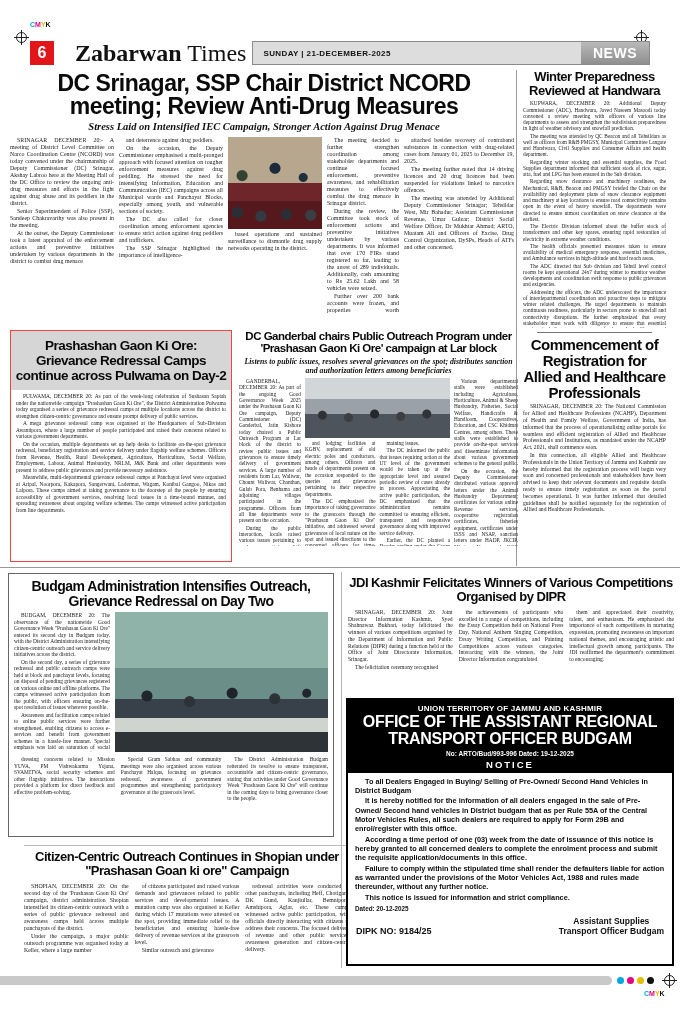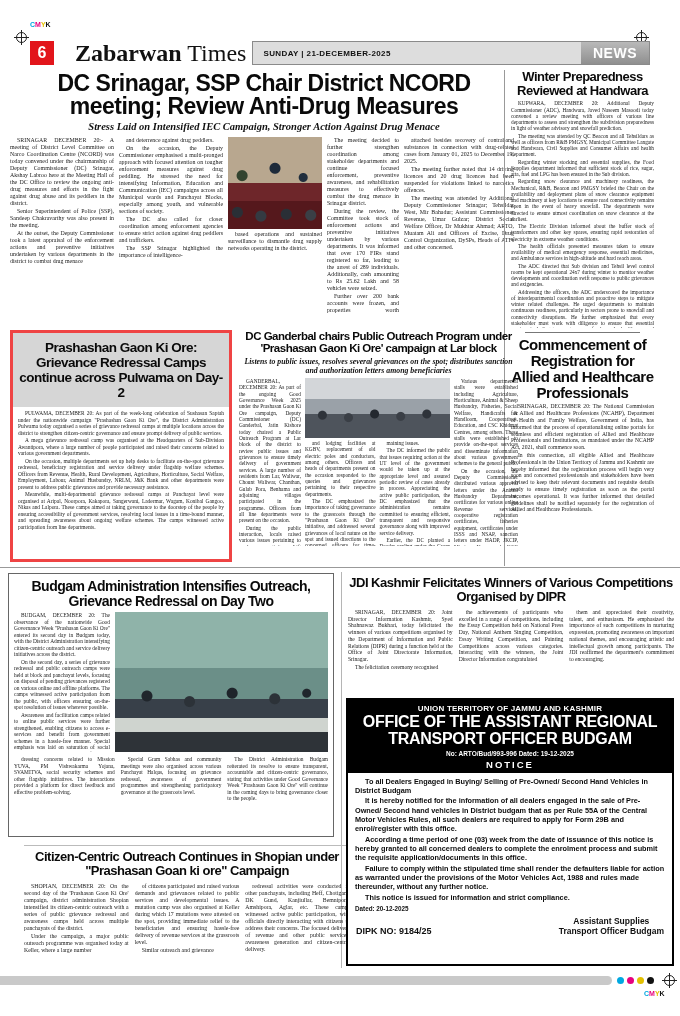--- a/index.html
+++ b/index.html
@@ -37,28 +37,28 @@
     background:
       radial-gradient(circle at 50% 34%, #1d2a3a 0 5px, transparent 6px),
       radial-gradient(circle at 15% 42%, #32432f 0 5px, transparent 6px),
       radial-gradient(circle at 80% 44%, #202e3d 0 4px, transparent 5px),
       radial-gradient(circle at 10% 82%, #2a2f36 0 5px, transparent 6px),
       radial-gradient(circle at 35% 86%, #343a42 0 5px, transparent 6px),
       radial-gradient(circle at 62% 84%, #2a2f36 0 5px, transparent 6px),
       radial-gradient(circle at 88% 85%, #3a3f46 0 5px, transparent 6px),
       linear-gradient(#b8a78f 0 50%, #6e262a 50% 70%, #55181c 70% 100%);}
   
-  .sidebar{position:absolute;left:504px;top:70px;width:150px;height:496px;border-left:1px solid #999;padding-left:6px;box-sizing:border-box;}
+  .sidebar{position:absolute;left:516px;top:70px;width:150px;height:496px;border-left:1px solid #999;padding-left:6px;box-sizing:border-box;}
   .winter-headline{font-size:13px;line-height:1.05;}
   .winter-body{margin-top:3px;height:228px;overflow:hidden;font-size:5.3px;line-height:1.18;}
   .side-rule{border:none;border-top:1px solid #777;margin:4px 14px;}
   .ncahp-headline{font-size:15px;line-height:1.05;}
   .ncahp-body{margin-top:3px;height:152px;overflow:hidden;font-size:5.6px;line-height:1.22;}
   
-  .pulwama{position:absolute;left:10px;top:330px;width:222px;height:232px;border:3px solid #ef4444;box-sizing:border-box;}
+  .pulwama{position:absolute;left:10px;top:330px;width:222px;height:232px;border:1px solid #ef4444;box-sizing:border-box;}
   .pulwama-head{background:#d6d6d6;padding:7px 4px;font-size:13.5px;line-height:1.12;}
   .pulwama-body{padding:3px 5px;font-size:5.4px;line-height:1.2;height:158px;overflow:hidden;}
   
   .ganderbal{position:absolute;left:239px;top:330px;width:279px;height:232px;}
   .ganderbal-headline{font-size:11.5px;line-height:1.08;}
   .ganderbal-sub{font:700 italic 7.8px "Liberation Serif",serif;text-align:center;margin-top:2px;}
   .ganderbal-body{margin-top:3px;height:168px;gap:4px;font-size:5.3px;line-height:1.2;}
   .gc1{width:62px}.gc4{width:64px}
   .gmid{width:145px;display:flex;flex-direction:column;}
   .photo-crowd{width:145px;height:60px;margin-bottom:2px;

